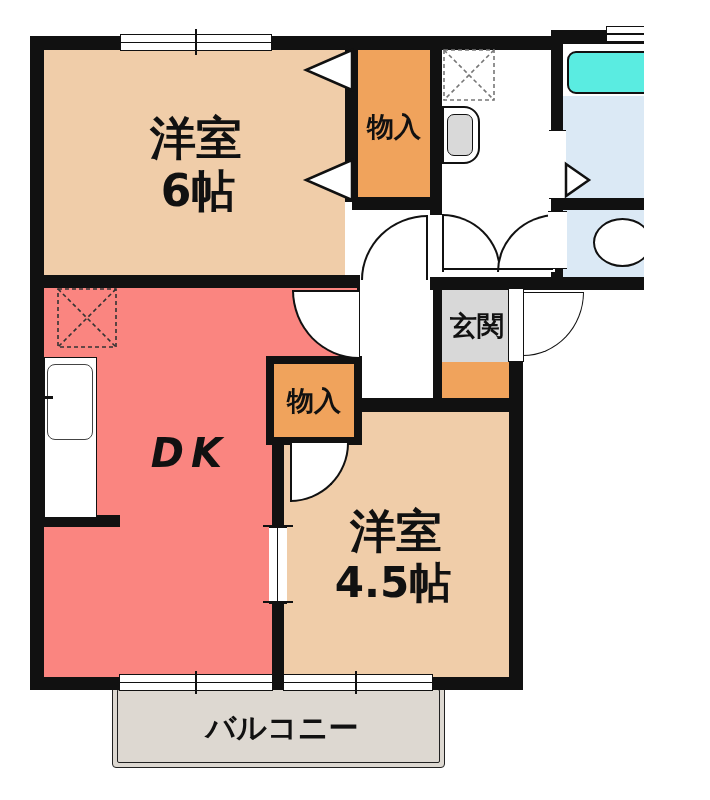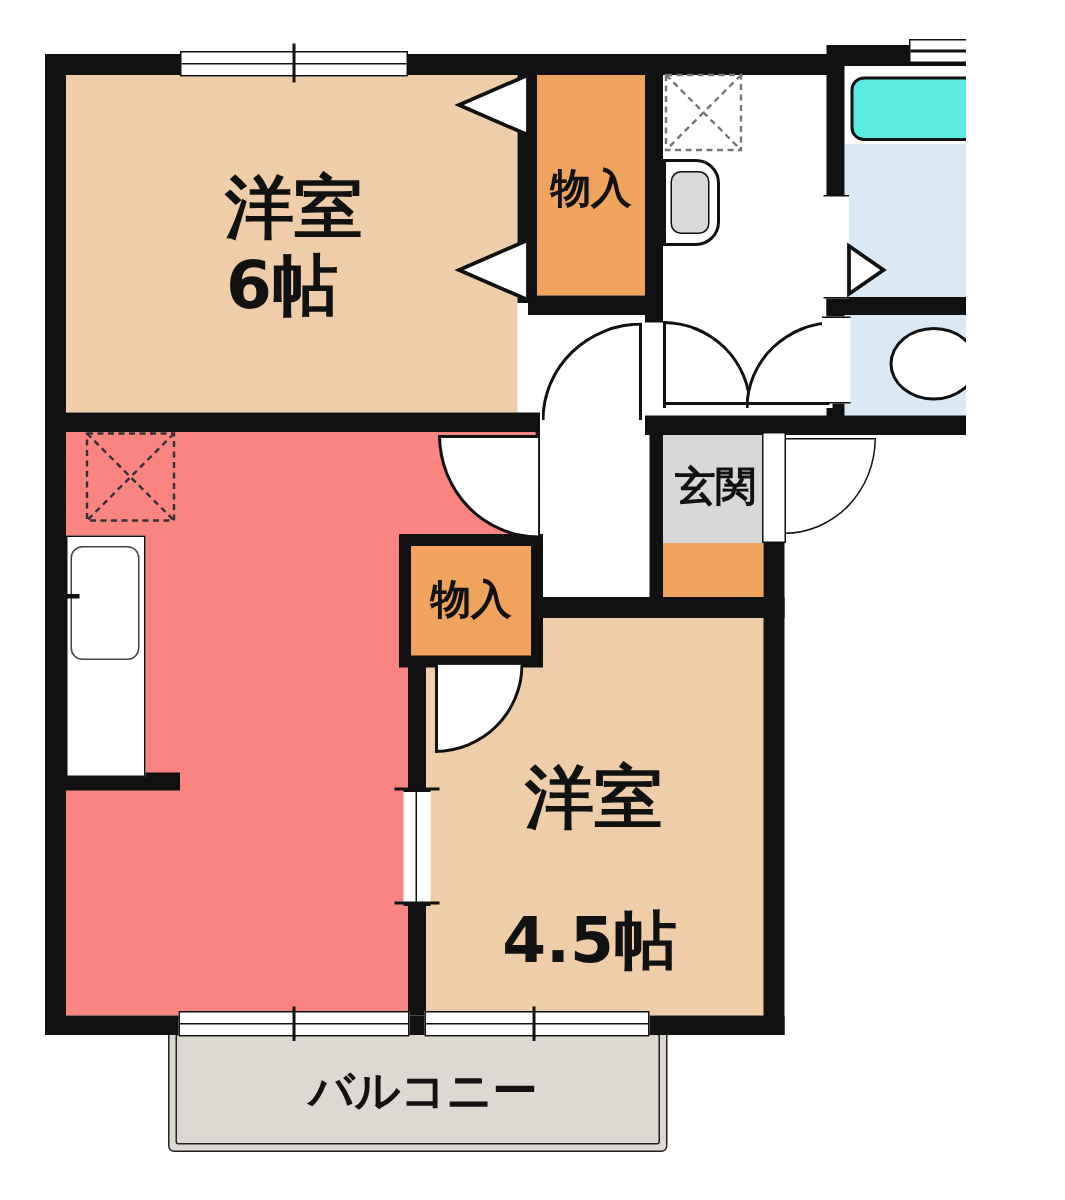--- a/index.html
+++ b/index.html
@@ -107,21 +107,22 @@
       <rect x="444" y="50" width="50" height="50"></rect>
       <line x1="444" y1="50" x2="494" y2="100"></line>
       <line x1="494" y1="50" x2="444" y2="100"></line>
     </g>
     <polygon points="352,50 306,70 352,90" fill="#fff" stroke="#111" stroke-width="2.5"></polygon>
     <polygon points="352,160 306,180 352,200" fill="#fff" stroke="#111" stroke-width="2.5"></polygon>
     <polygon points="566,164 589,180 566,196" fill="#fff" stroke="#111" stroke-width="2.5"></polygon>
   </svg>
 
   <div class="lbl" style="left:196px;top:138px;font-size:46px;">洋室</div>
-  <div class="lbl" style="left:188px;top:191px;font-size:44px;">6帖</div>
+  <div class="lbl" style="left:198px;top:191px;font-size:44px;">6帖</div>
   <div class="lbl" style="left:394px;top:126px;font-size:27px;">物入</div>
+  <div class="lbl" style="left:190px;top:453px;font-size:40px;letter-spacing:0.18em;font-style:oblique 8deg;">DK</div>
   <div class="lbl" style="left:314px;top:400px;font-size:27px;">物入</div>
   <div class="lbl" style="left:477px;top:325px;font-size:27px;">玄関</div>
   <div class="lbl" style="left:396px;top:531px;font-size:46px;">洋室</div>
-  <div class="lbl" style="left:393px;top:583px;font-size:42px;margin-top:44px;">4.5帖</div>
+  <div class="lbl" style="left:393px;top:583px;font-size:42px;">4.5帖</div>
   <div class="lbl" style="left:282px;top:728px;font-size:30px;">バルコニー</div>
 
 </div>
 
 </body></html>

